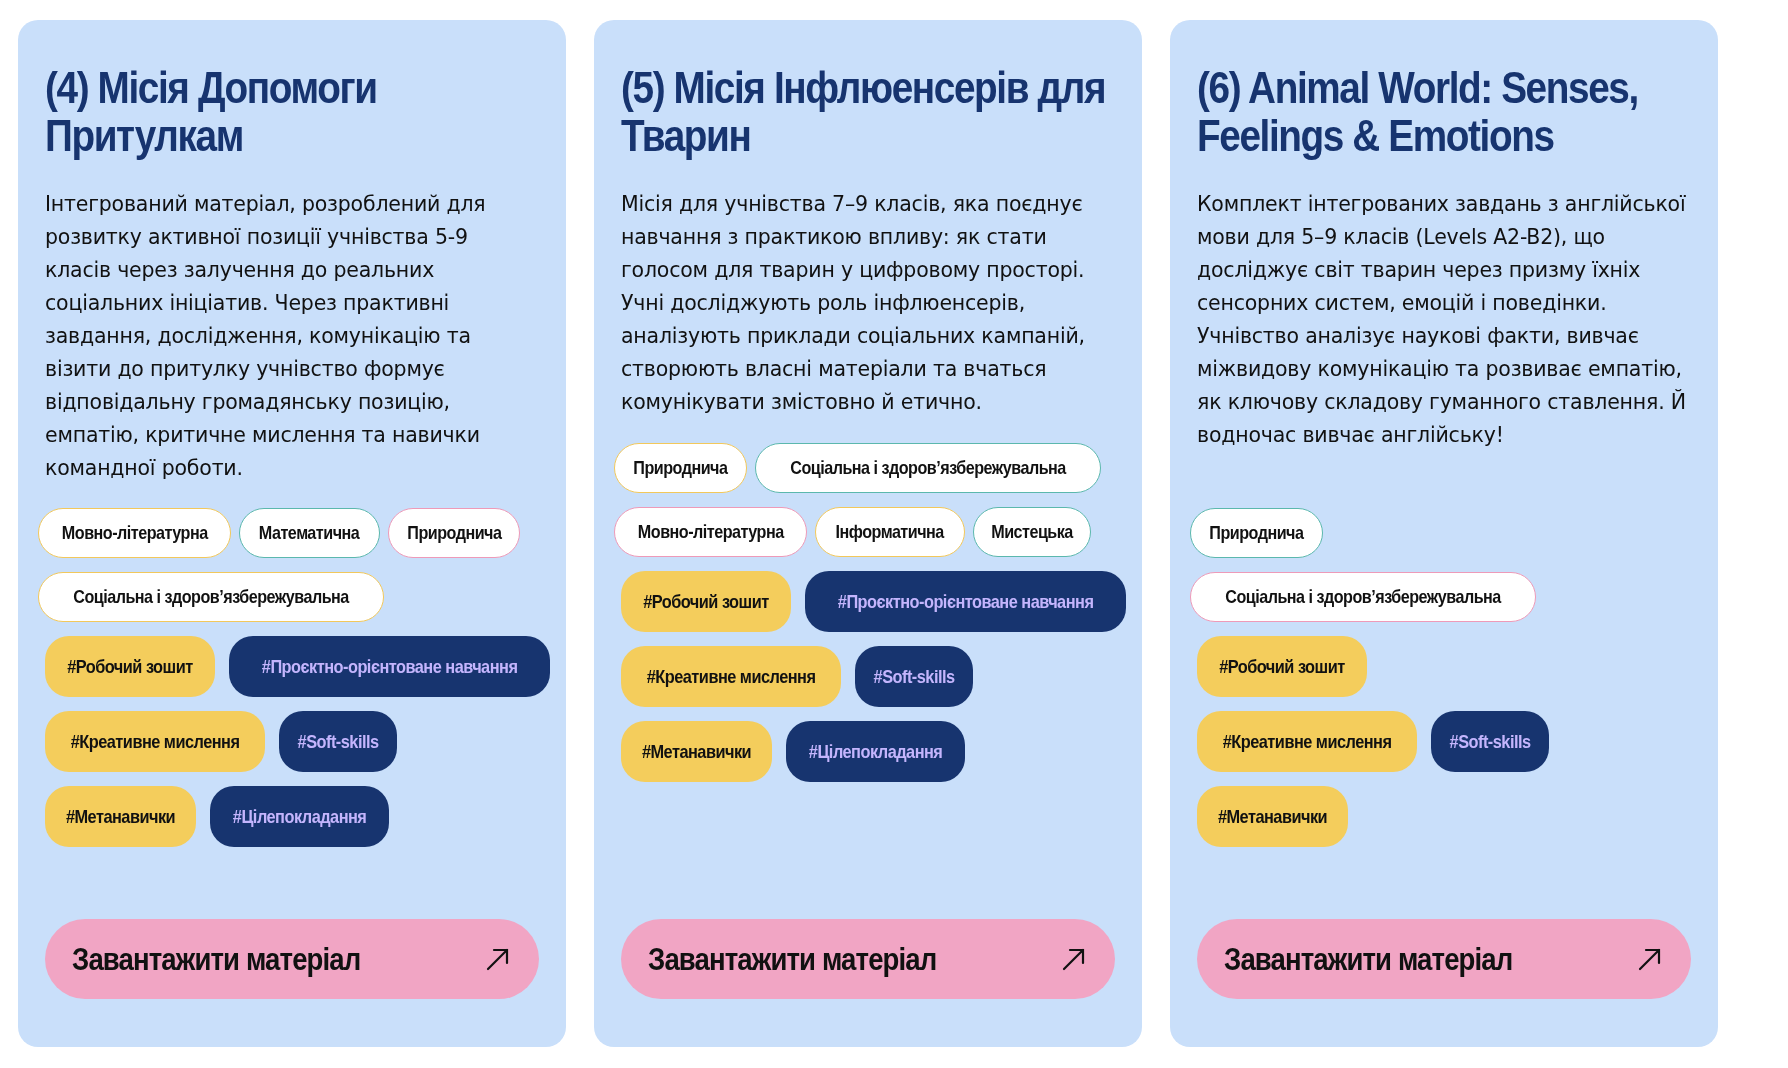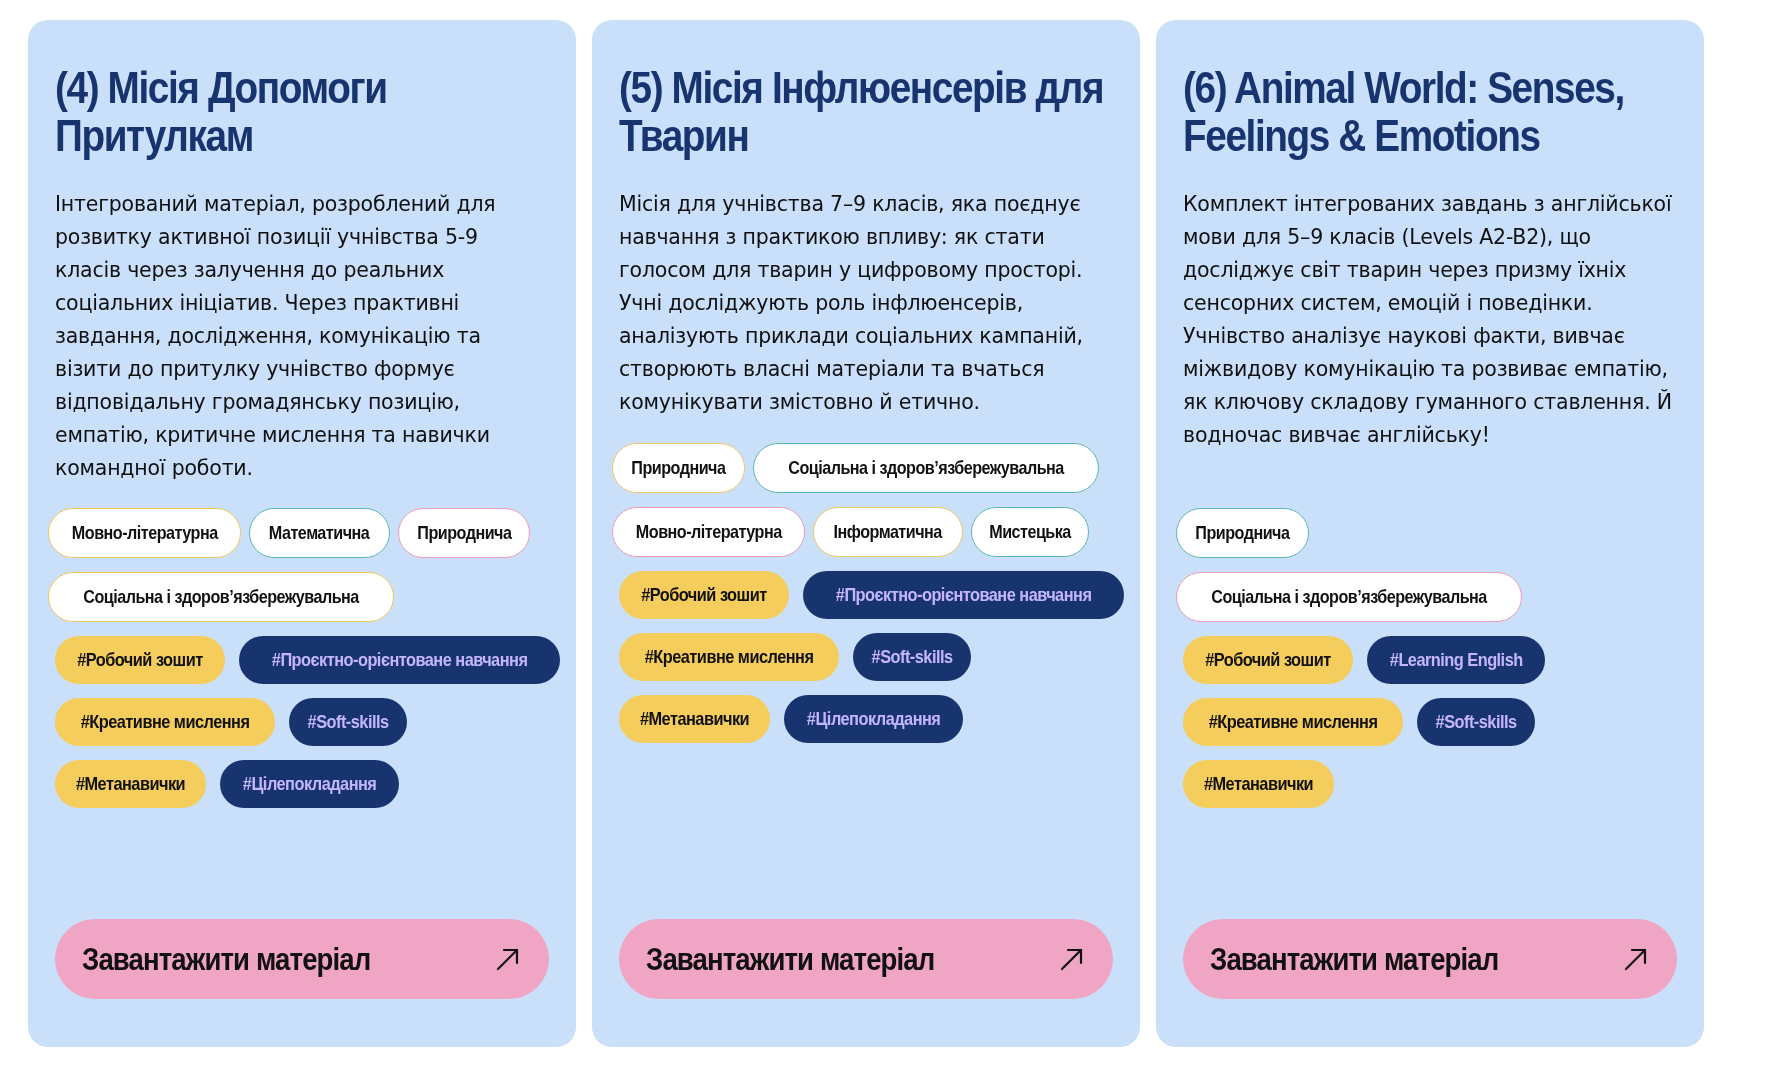--- a/index.html
+++ b/index.html
@@ -1,18 +1,18 @@
 <!DOCTYPE html>
 <html><head>
 <meta charset="utf-8">
 <style>
   * { box-sizing: border-box; margin: 0; padding: 0; }
   html, body { width: 1788px; height: 1068px; background: #ffffff; overflow: hidden; }
   body { font-family: "Liberation Sans", sans-serif; position: relative; }
-  .cards { position: absolute; left: 28px; top: 20px; display: flex; gap: 16px; align-items: flex-end; }
+  .cards { position: absolute; left: 18px; top: 20px; display: flex; gap: 28px; align-items: flex-end; }
   .card {
     width: 548px; height: 1027px; background: #c9dffa; border-radius: 20px;
     position: relative; padding: 44px 27px 0 27px;
   }
   .card-title {
     font-family: "Liberation Sans", sans-serif; font-weight: 700;
     color: #17346f; font-size: 45px; line-height: 48px; letter-spacing: -1.6px;
     transform: scaleX(0.86); transform-origin: left top; width: 580px;
     height: 110px;
   }
@@ -25,21 +25,21 @@
   .tag-outline {
     height: 50px; border-radius: 25px; background: #ffffff;
     border: 1.5px solid #f2c85b; padding: 16px 10px;
     display: flex; align-items: center;
     font-weight: 700; font-size: 19px; color: #111; letter-spacing: -0.6px;
     white-space: nowrap;
   }
   .tag-outline span { display: inline-block; transform: scaleX(0.85); transform-origin: center; }
   .chip-row { display: flex; gap: 14px; margin-bottom: 14px; margin-left: 7px; }
   .chip {
-    height: 48px; border-radius: 24px; padding: 0 12px;
+    height: 61px; border-radius: 24px; padding: 0 12px;
     display: flex; align-items: center; font-weight: 700; font-size: 19px;
     letter-spacing: -0.6px; white-space: nowrap;
   }
   .chip span { display: inline-block; transform: scaleX(0.86); }
   .chip-yellow { background: #f4cd5c; color: #111; }
   .chip-navy { background: #17346f; color: #c4b5fd; }
   .download-btn {
     position: absolute; left: 27px; right: 27px; top: 899px; height: 80px;
     border-radius: 44px; background: #f1a5c4; border: none;
     display: flex; align-items: center; justify-content: space-between;
@@ -173,23 +173,20 @@
         </div>
         <div class="tag-row">
           <div class="tag-outline" style="border-color:#ee9ab8">
             <span>Соціальна і здоров’язбережувальна</span>
           </div>
         </div>
         <div class="chip-row">
           <div class="chip chip-yellow">
             <span>#Робочий зошит</span>
           </div>
-          <div class="chip chip-navy">
-            <span>#Learning English</span>
-          </div>
         </div>
         <div class="chip-row">
           <div class="chip chip-yellow">
             <span>#Креативне мислення</span>
           </div>
           <div class="chip chip-navy">
             <span>#Soft-skills</span>
           </div>
         </div>
         <div class="chip-row">

